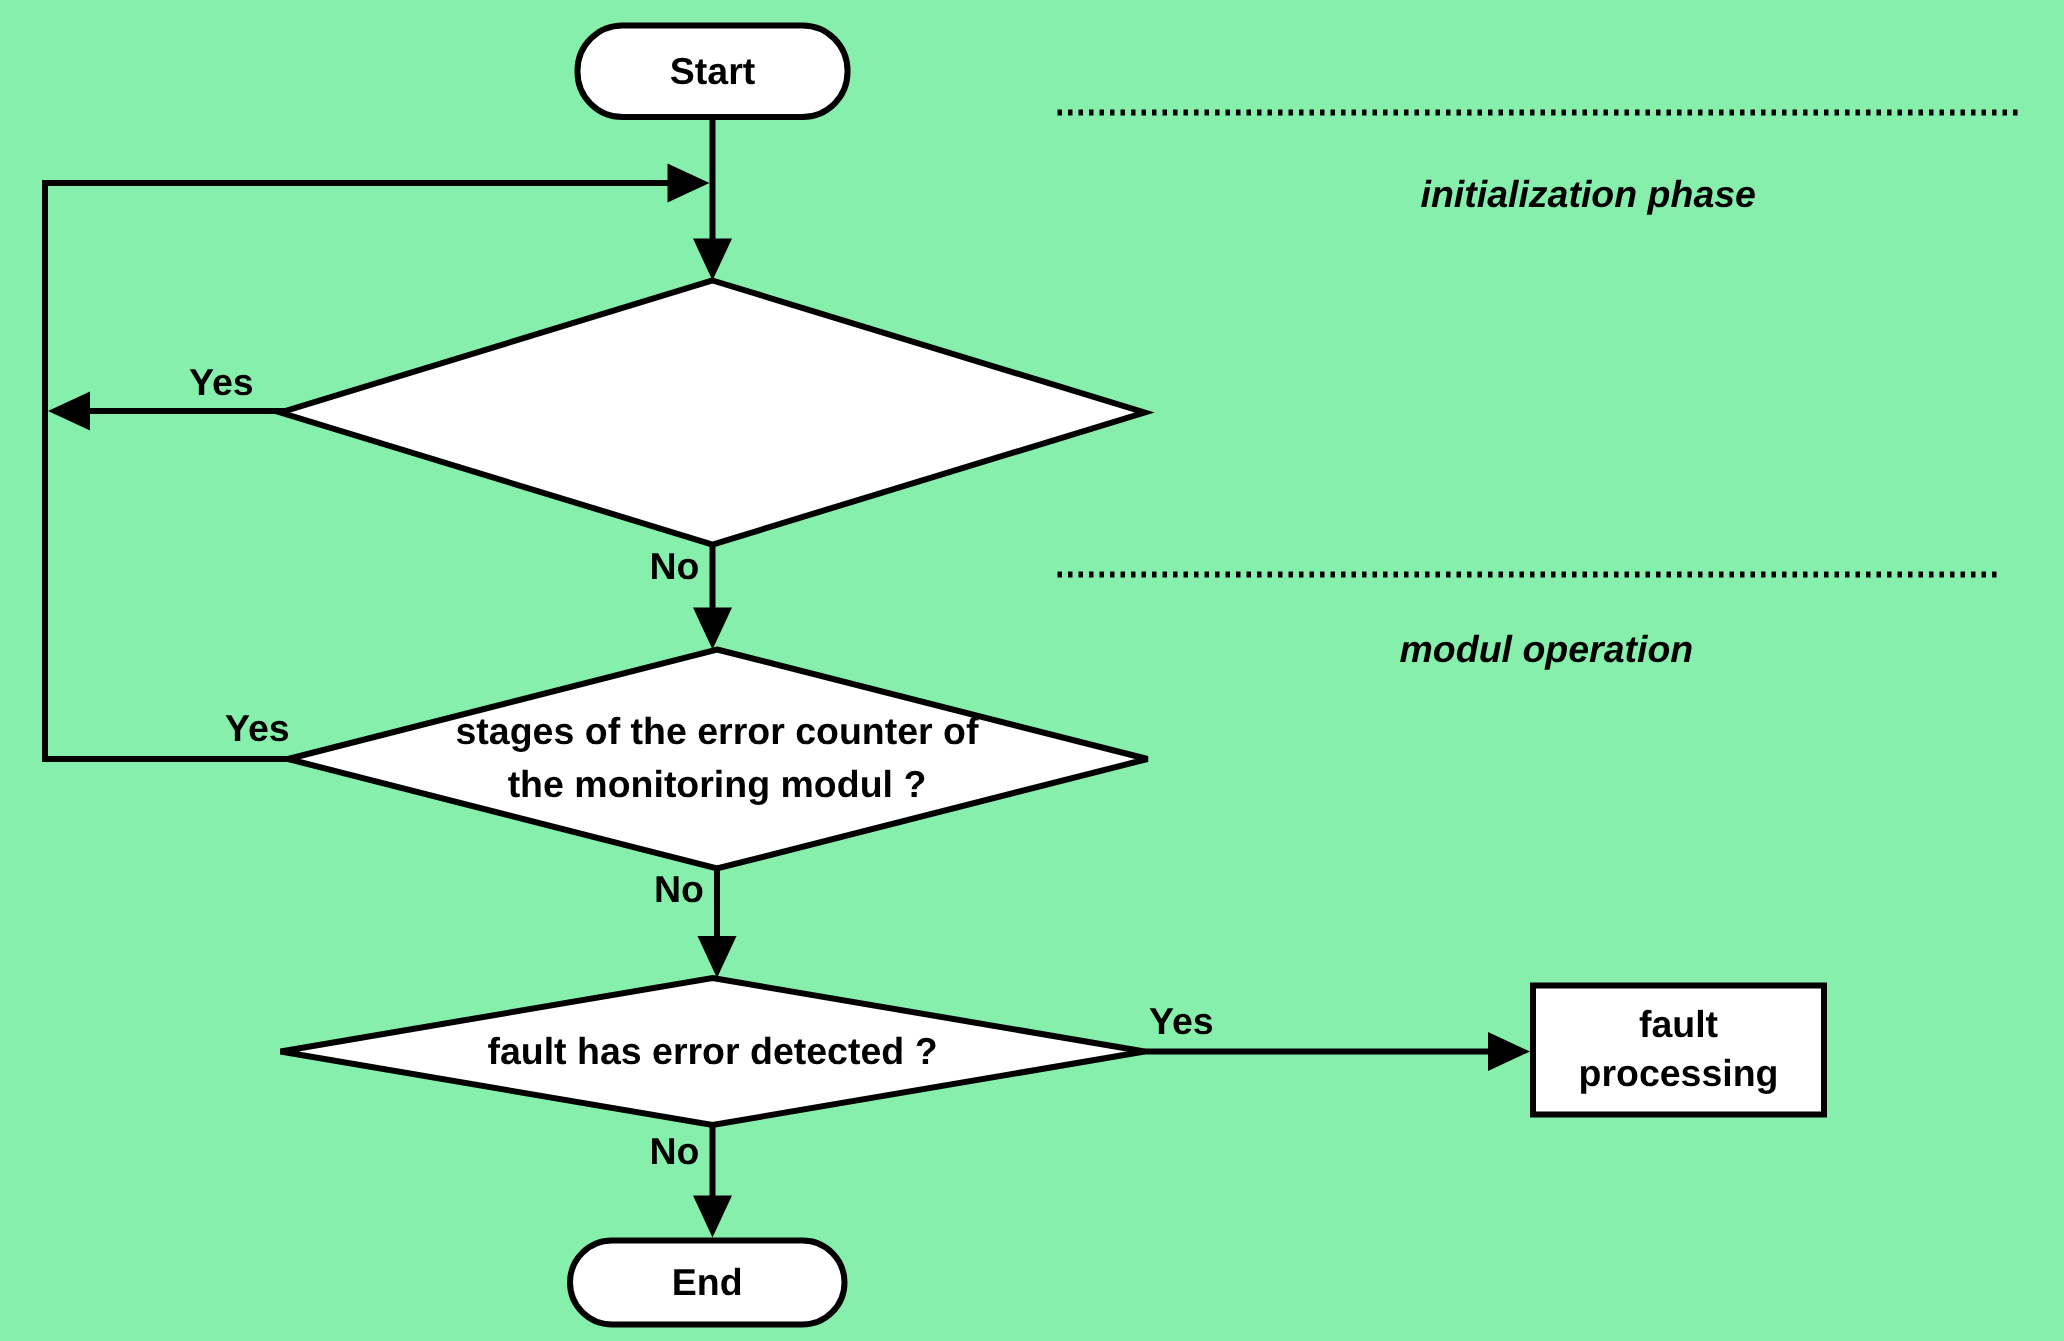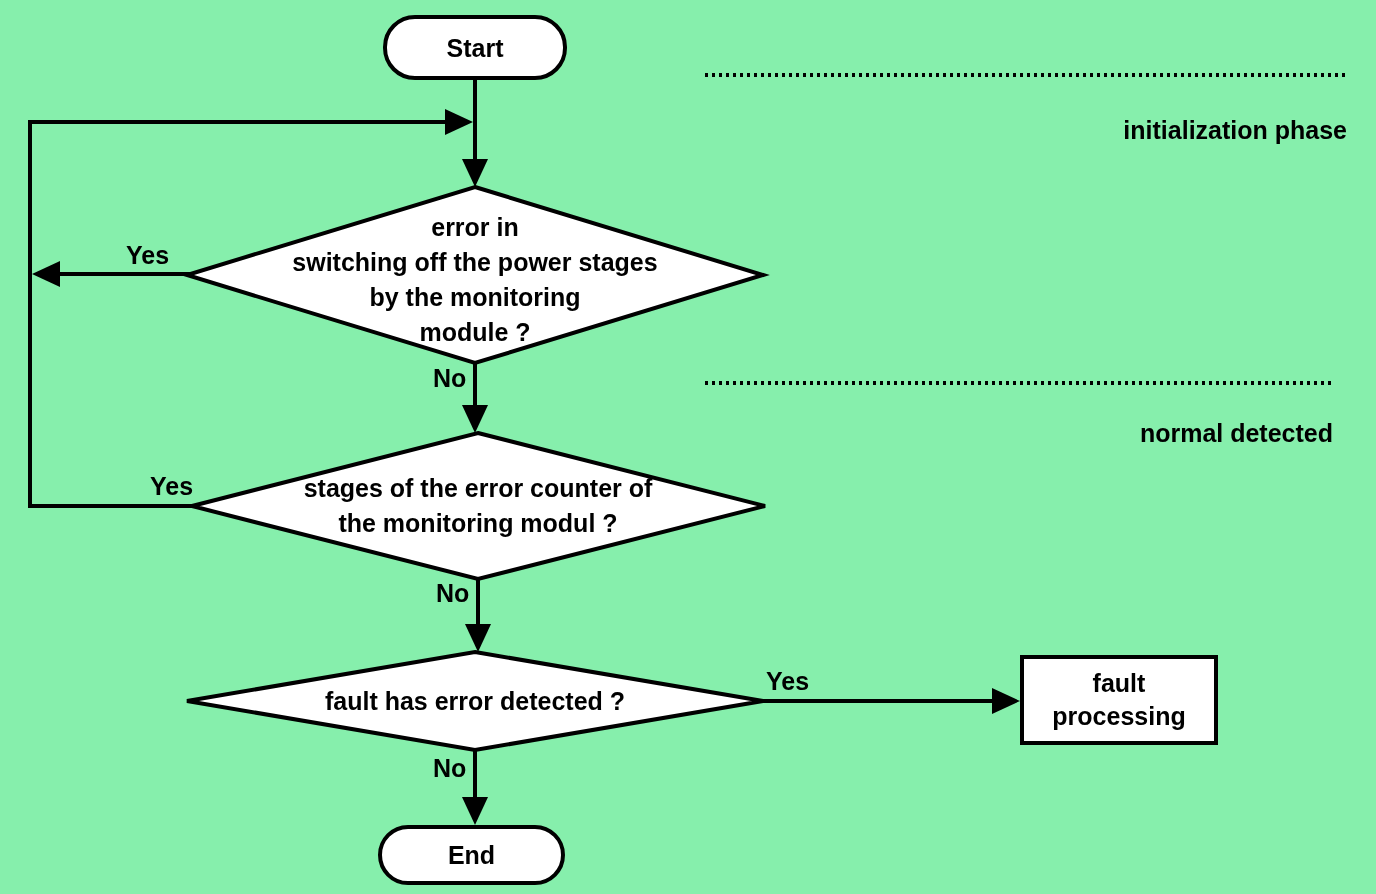--- a/index.html
+++ b/index.html
@@ -33,21 +33,22 @@
     display: flex;
     align-items: center;
     justify-content: center;
     text-align: center;
   }
   .diamond-text {
     text-align: center;
     line-height: 35px;
   }
   .right-align {
-    text-align: right;
+    text-align: left;
+    font-style: italic;
   }
 </style>
 </head>
 <body>
 
 <div class="canvas">
 
   <svg width="1376" height="894" viewBox="0 0 1376 894">
 
     <line x1="475" y1="80" x2="475" y2="162" stroke="#000" stroke-width="4"></line>
@@ -74,38 +75,34 @@
     <rect x="385" y="17" width="180" height="61" rx="30" fill="#fff" stroke="#000" stroke-width="4"></rect>
     <polygon points="475,187 763,275 475,363 187,275" fill="#fff" stroke="#000" stroke-width="4"></polygon>
     <polygon points="478,433 765,506 478,579 192,506" fill="#fff" stroke="#000" stroke-width="4"></polygon>
     <polygon points="475,652 763,701 475,750 187,701" fill="#fff" stroke="#000" stroke-width="4"></polygon>
     <rect x="1022" y="657" width="194" height="86" fill="#fff" stroke="#000" stroke-width="4"></rect>
     <rect x="380" y="827" width="183" height="56" rx="28" fill="#fff" stroke="#000" stroke-width="4"></rect>
   </svg>
 
   <div class="lbl center-box" style="left:383px; top:15px; width:184px; height:65px;">Start</div>
 
-  <div class="lbl diamond-text" style="left:215px; top:210px; width:520px;">error in
-switching off the power stages
-by the monitoring
-module ?</div>
 
   <div class="lbl diamond-text" style="left:218px; top:471px; width:520px;">stages of the error counter of
 the monitoring modul ?</div>
 
   <div class="lbl diamond-text" style="left:215px; top:684px; width:520px;">fault has error detected ?</div>
 
   <div class="lbl center-box" style="left:378px; top:825px; width:187px; height:60px;">End</div>
 
   <div class="lbl center-box" style="left:1020px; top:655px; width:198px; height:90px; line-height:33px;">fault
 processing</div>
 
   <div class="lbl" style="left:126px; top:240px;">Yes</div>
   <div class="lbl" style="left:433px; top:363px;">No</div>
   <div class="lbl" style="left:150px; top:471px;">Yes</div>
   <div class="lbl" style="left:436px; top:578px;">No</div>
   <div class="lbl" style="left:766px; top:666px;">Yes</div>
   <div class="lbl" style="left:433px; top:753px;">No</div>
 
   <div class="lbl right-align" style="right:29px; top:115px; width:400px;">initialization phase</div>
-  <div class="lbl right-align" style="right:43px; top:418px; width:400px;">normal detected</div>
+  <div class="lbl right-align" style="right:43px; top:418px; width:400px;">modul operation</div>
 
 </div>
 
 </body></html>

